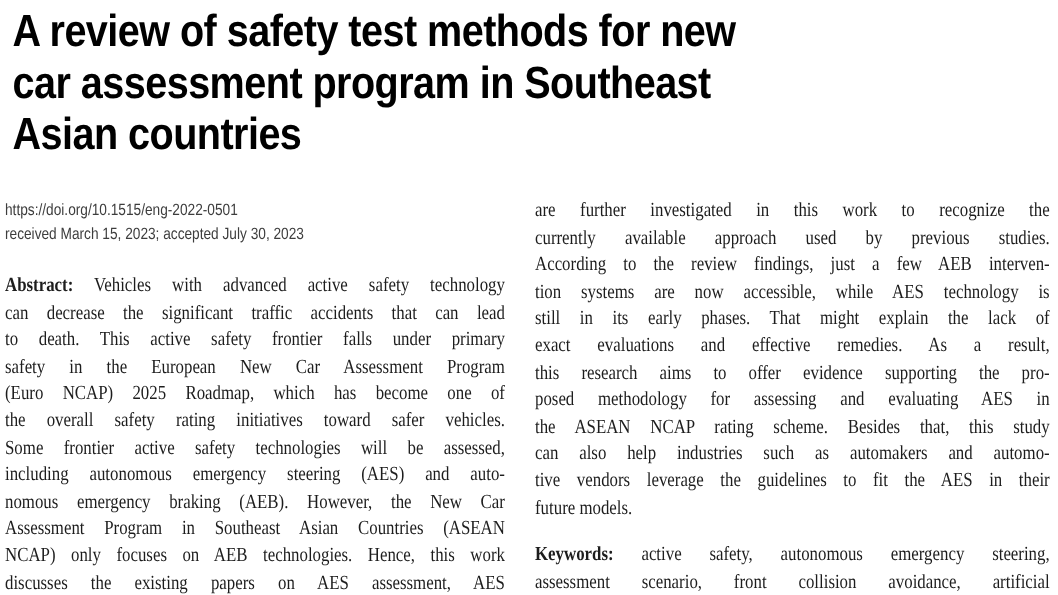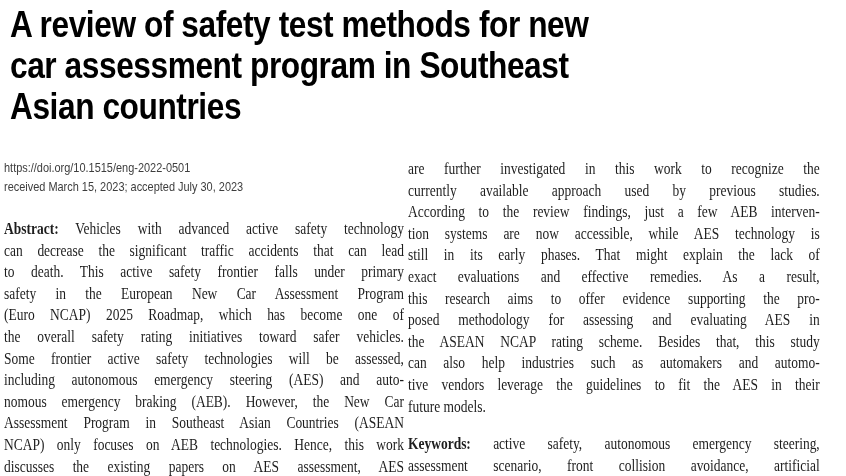--- a/index.html
+++ b/index.html
@@ -32,21 +32,21 @@
 
   
   .col {
     position: absolute;
     top: 158px;
     font-size: 16px;
     line-height: 21.6px;
     color: #1d1d1d;
   }
   .col-left  { left: 4px;  width: 400px; }
-  .col-right { left: 408px; width: 412px; }
+  .col-right { left: 428px; width: 412px; }
 
   
   .sq { transform: scaleX(0.842); transform-origin: 0 0; }
   .col-left  .sq { width: 475px; }
   .col-right .sq { width: 489px; }
 
   .meta {
     font-family: "Liberation Sans", sans-serif;
     font-size: 13px;
     line-height: 19px;

